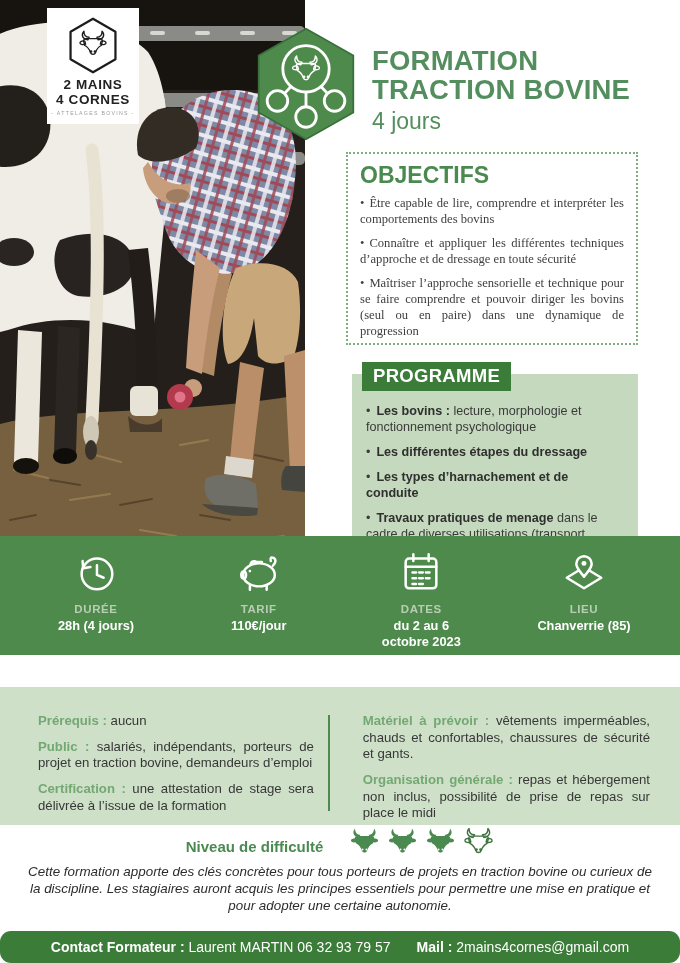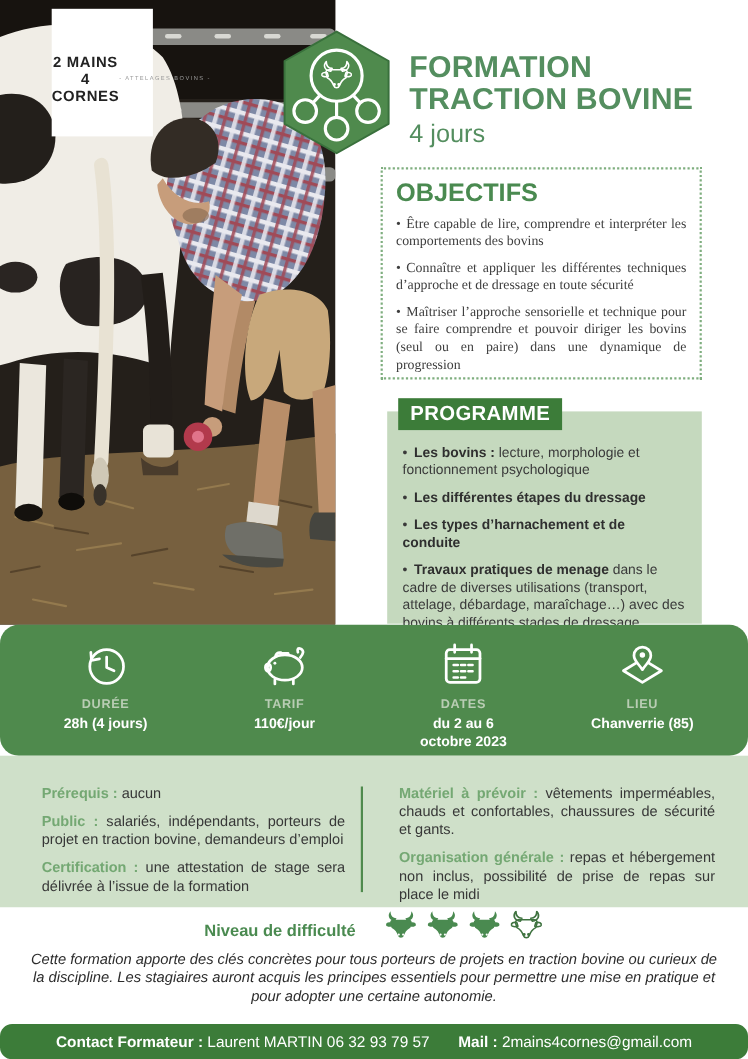--- a/index.html
+++ b/index.html
@@ -5,21 +5,21 @@
   * { margin:0; padding:0; box-sizing:border-box; }
   html,body { background:#ffffff; }
   body { font-family:"Liberation Sans","DejaVu Sans",sans-serif; }
   .page { position:relative; width:680px; height:963px; background:#fff; overflow:hidden; }
 
   
   .hero { position:absolute; left:0; top:0; width:680px; height:568px; background:#fff; }
   .photo { position:absolute; left:0; top:0; display:block; }
 
   .logo-card { position:absolute; left:47px; top:8px; width:92px; height:116px; background:#fff;
-    display:flex; flex-direction:row; align-items:center; padding-top:9px; }
+    display:flex; flex-direction:column; align-items:center; padding-top:9px; }
   .logo-hex { width:52px; height:57px; }
   .logo-name { font-size:13.5px; font-weight:bold; color:#222; letter-spacing:.6px; line-height:1.12; text-align:center; margin-top:3px; }
   .logo-sub { font-size:5.2px; color:#9b9b9b; letter-spacing:1.3px; margin-top:3px; white-space:nowrap; }
 
   .badge { position:absolute; left:254px; top:26px; width:104px; height:116px; }
 
   .title-block { position:absolute; left:372px; top:46px; }
   .title-line { font-size:27.5px; font-weight:bold; color:var(--title-green,#548e5f); line-height:1.07; letter-spacing:.2px; }
   .title-sub { font-size:23px; font-weight:normal; color:var(--title-green,#548e5f); margin-top:3px; }
 
@@ -32,22 +32,22 @@
   .programme { position:absolute; left:352px; top:362px; width:286px; height:206px; }
   .prog-label { position:absolute; left:10px; top:0; z-index:2; background:var(--dark-green,#3c7c39);
     color:#fff; font-weight:bold; font-size:18.5px; padding:3px 11px 4px 11px; letter-spacing:.3px; }
   .prog-box { position:absolute; left:0; top:12px; width:286px; height:193px;
     background:var(--program-bg,#c5d9be); padding:30px 14px 0 14px; }
   .prog-item { font-size:12.6px; color:#3a3a3a; line-height:1.27; margin-bottom:9px; }
   .prog-item::before { content:"•"; margin-right:6px; }
   .prog-item .b { font-weight:bold; color:#2f2f2f; }
 
   
-  .infoband { position:absolute; left:0; top:568px; width:680px; height:119px;
-    background:var(--band-green,#4f8a4d); display:flex; justify-content:space-between; padding:13px 36px 0 36px;border-radius:17px; }
+  .infoband { position:absolute; left:0; top:536px; width:680px; height:119px;
+    background:var(--band-green,#4f8a4d); display:flex; justify-content:space-between; padding:13px 36px 0 36px; }
   .band-col { display:flex; flex-direction:column; align-items:center; width:120px; }
   .band-icon { width:46px; height:46px; stroke:#fff; stroke-width:2.6; fill:none; stroke-linecap:round; stroke-linejoin:round; }
   .band-label { font-size:11.5px; font-weight:bold; color:var(--band-label,#b9cdb4); letter-spacing:.6px; margin-top:8px; }
   .band-value { font-size:12.8px; font-weight:bold; color:#fff; text-align:center; line-height:1.22; margin-top:3px; max-width:98px; }
 
   
   .details { position:absolute; left:0; top:687px; width:680px; height:138px;
     background:var(--pale-green,#cfe0c9); display:flex; padding:26px 30px 0 38px; }
   .det-col { width:288px; }
   .det-col.right { width:300px;margin-left:17px; }

